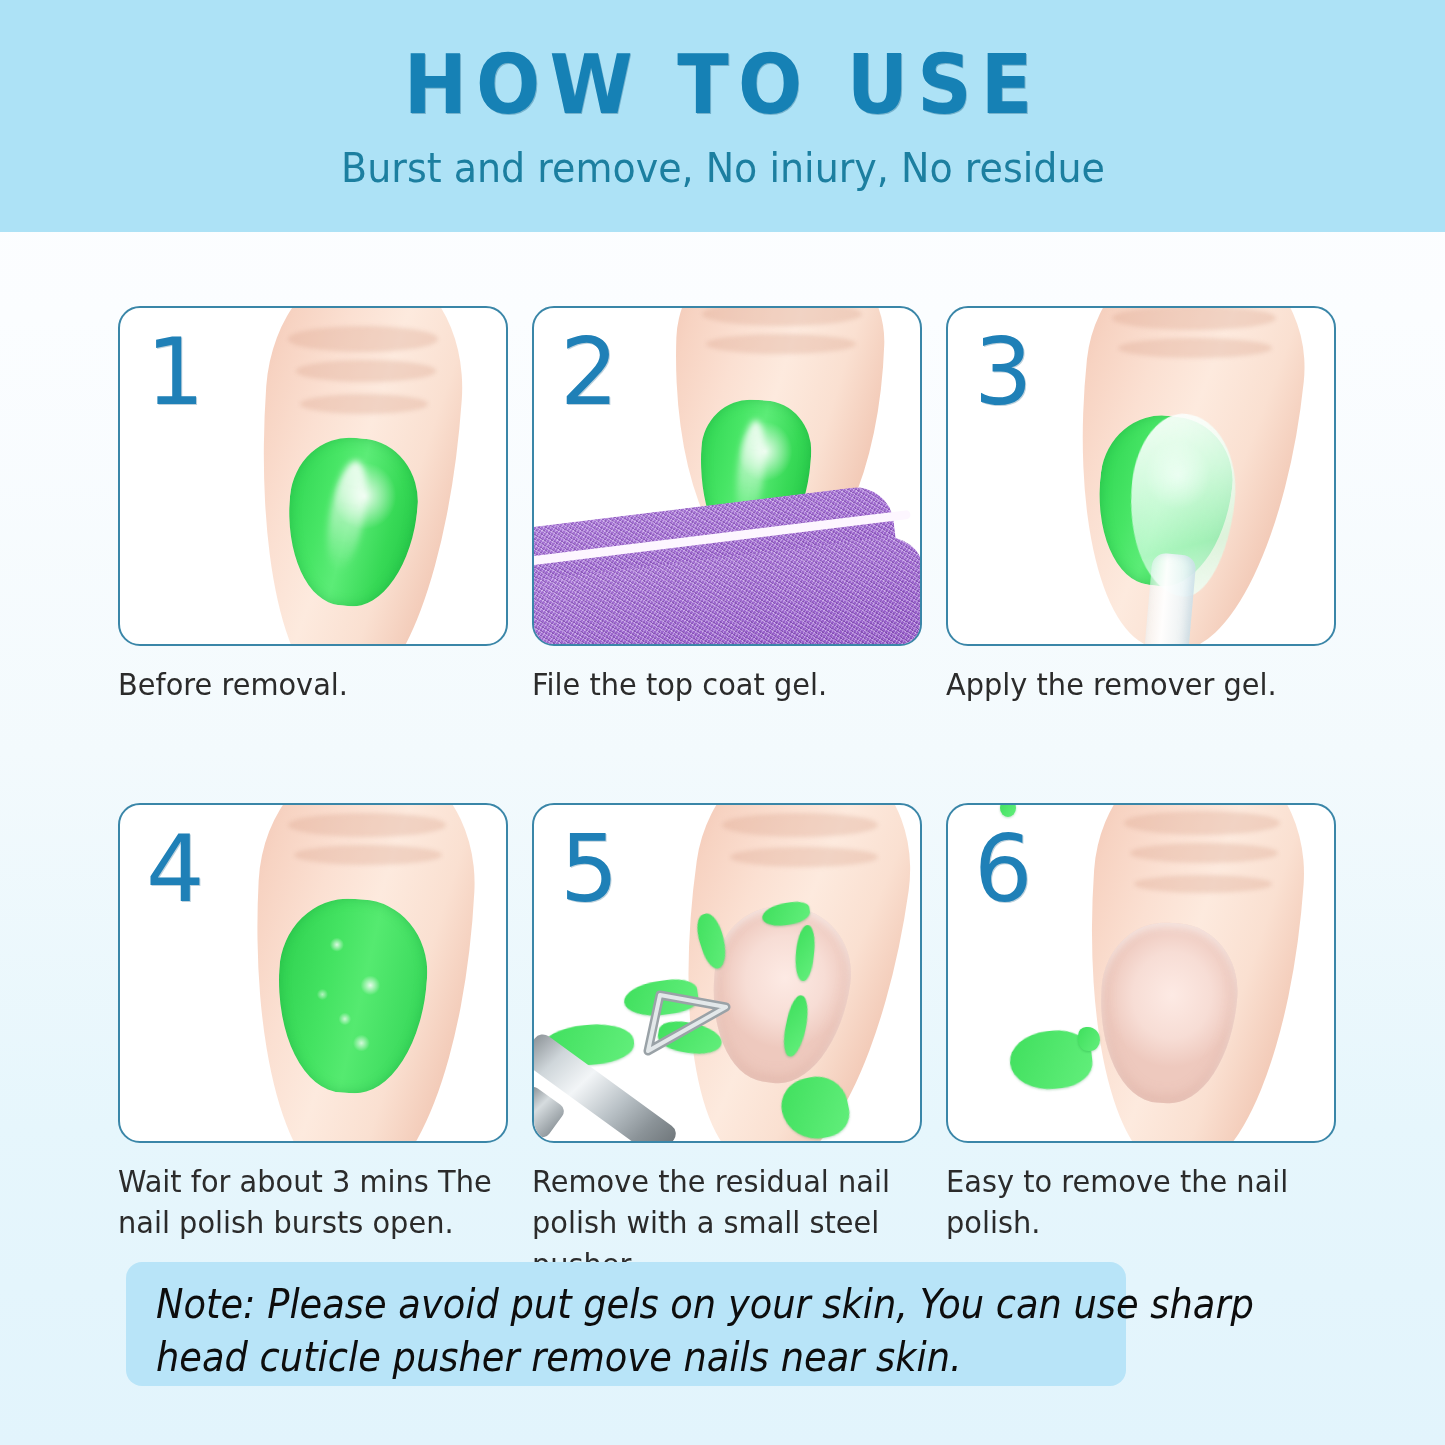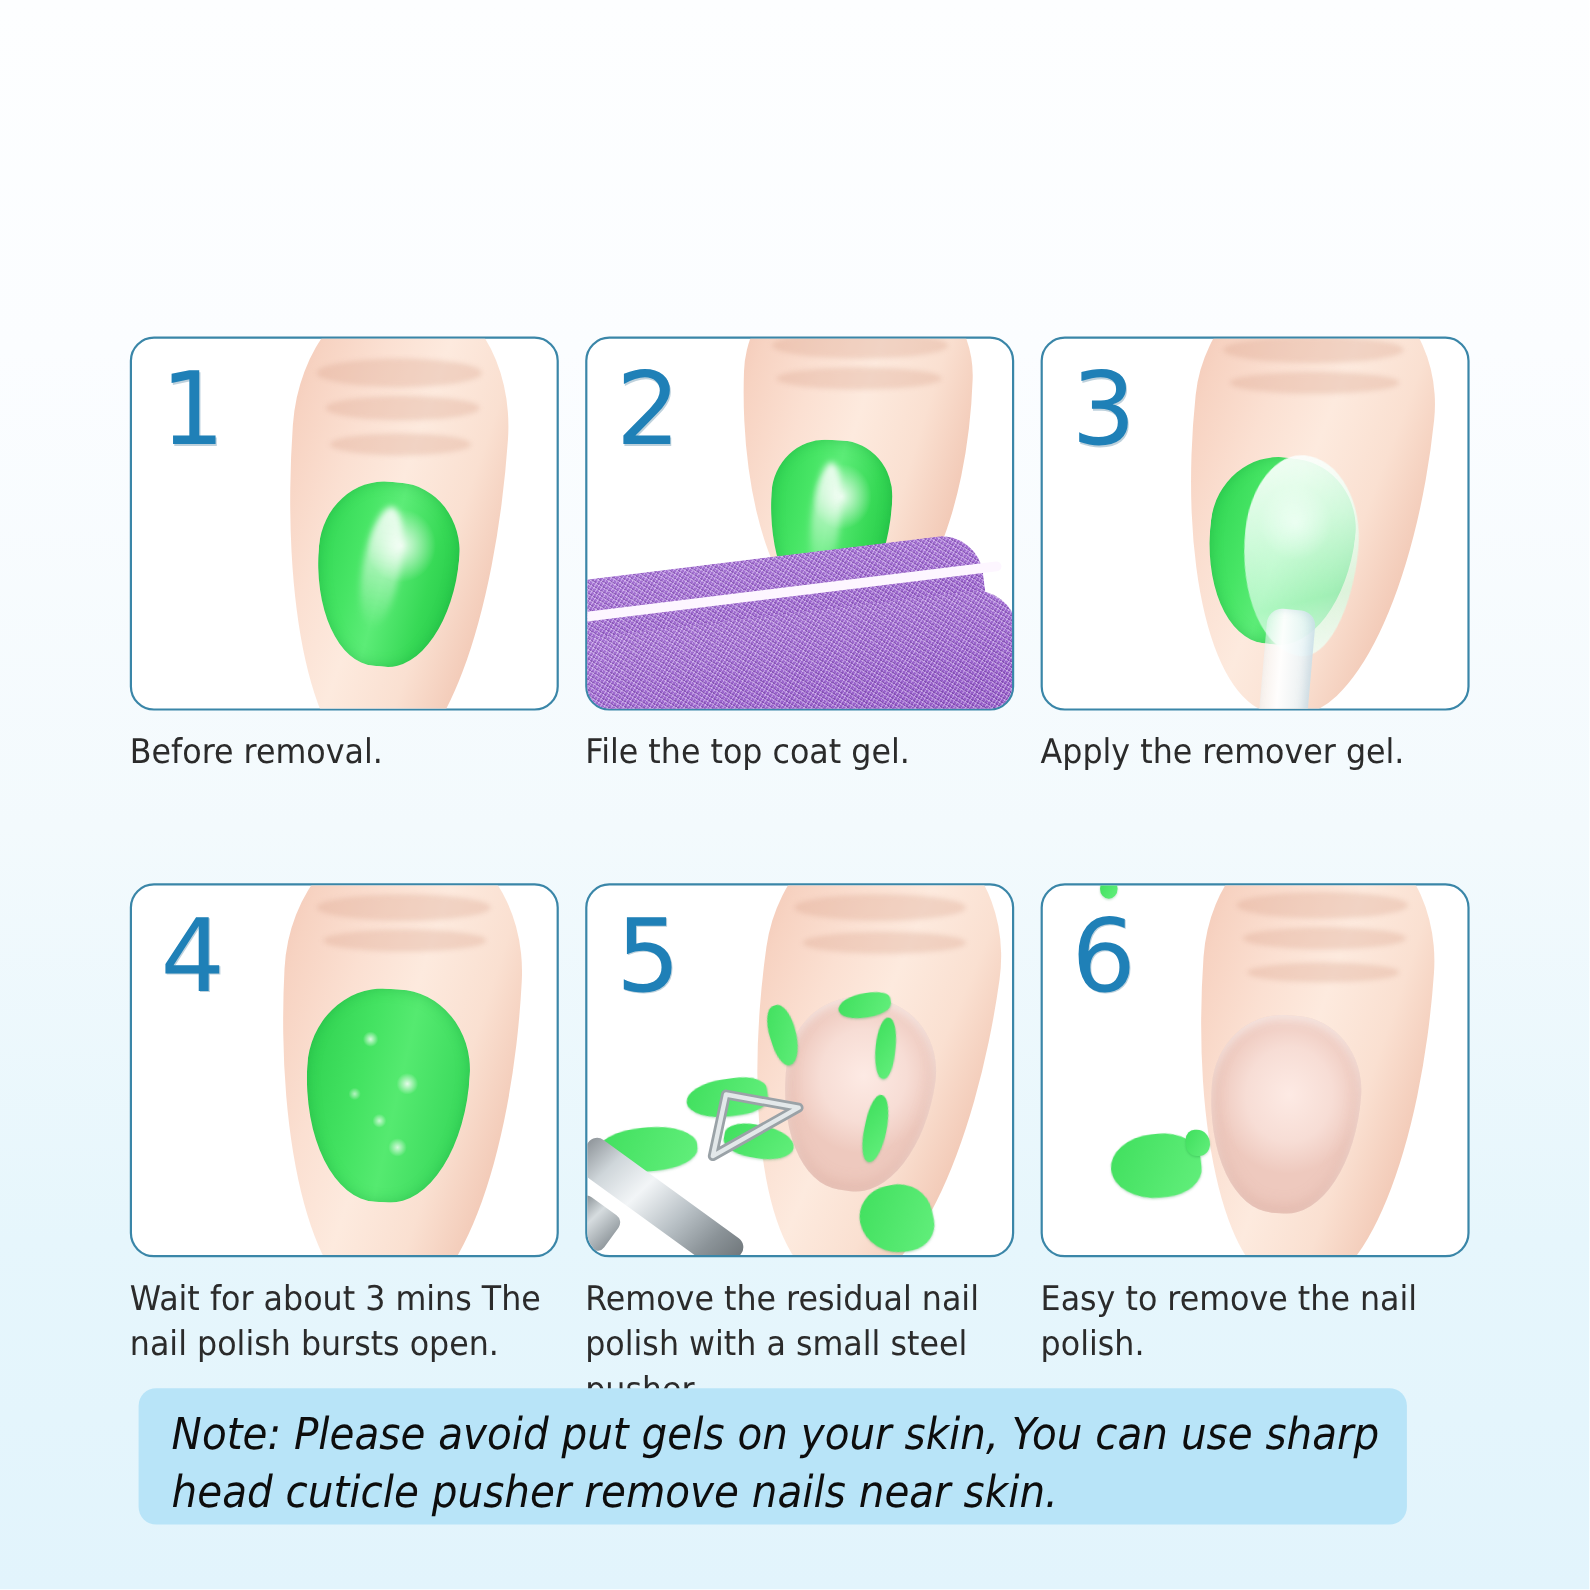--- a/index.html
+++ b/index.html
@@ -191,21 +191,21 @@
   .pusher-cap {
     position:absolute;
     background: linear-gradient(100deg, #7d858a, #d6dcdf 45%, #8e969b);
     border-radius: 8px;
   }
 
   
   #note-box {
     position: absolute;
     left: 126px; top: 1262px;
-    width: 1153px; height: 124px;
+    width: 1000px; height: 124px;
     background: #b8e4f8;
     border-radius: 16px;
     box-sizing: border-box;
     padding: 16px 30px 0 30px;
   }
   #note-text {
     font-family: "DejaVu Sans", sans-serif;
     font-style: italic;
     font-size: 40px;
     line-height: 1.33;
@@ -213,20 +213,24 @@
     transform: scaleX(0.92);
     transform-origin: left top;
     width: 1280px;
   }
 </style>
 </head>
 <body>
 
 <div id="page">
 
+  <div id="header-band">
+    <div id="title">HOW TO USE</div>
+    <div id="subtitle">Burst and remove, No iniury, No residue</div>
+  </div>
 
   <div id="grid">
 
     <div class="row row1">
 
       <div class="cell">
         <div class="card">
           <div class="step-num">1</div>
           <div class="scene">
             <div class="finger" style="left:140px; top:-44px; width:196px; height:430px; transform:rotate(4deg);"></div>

